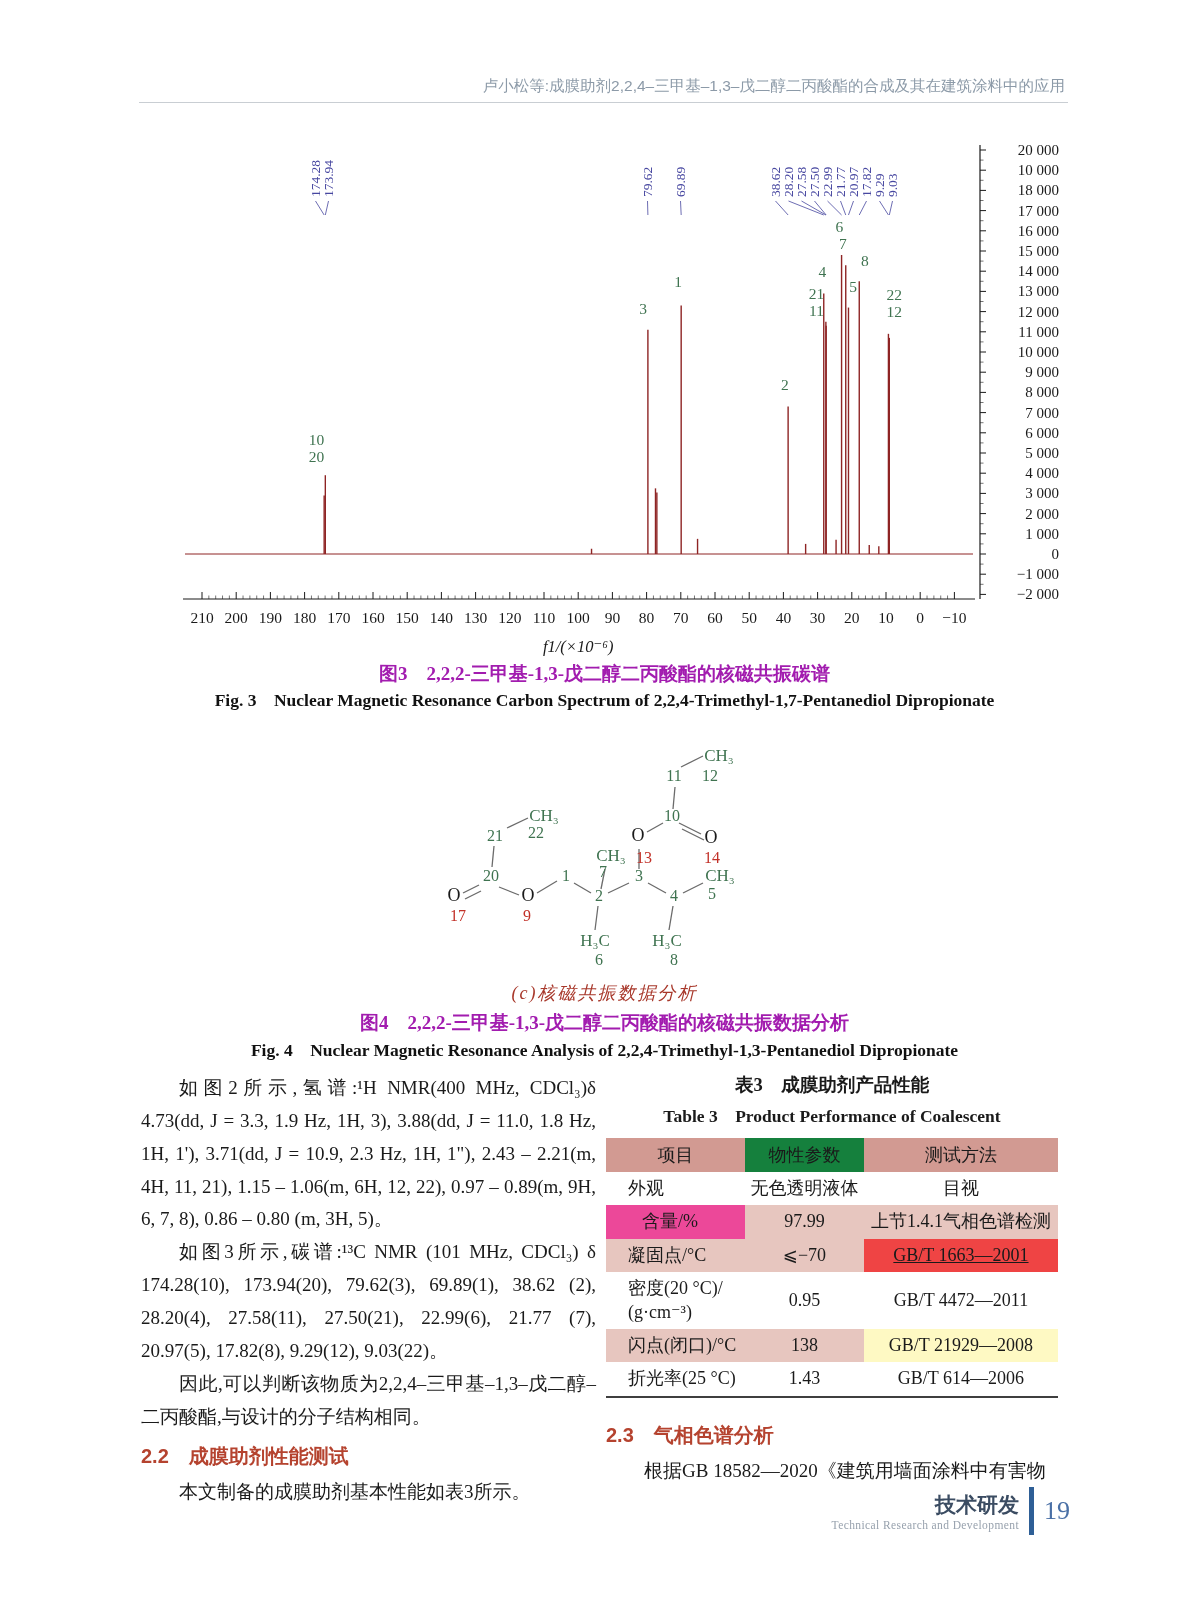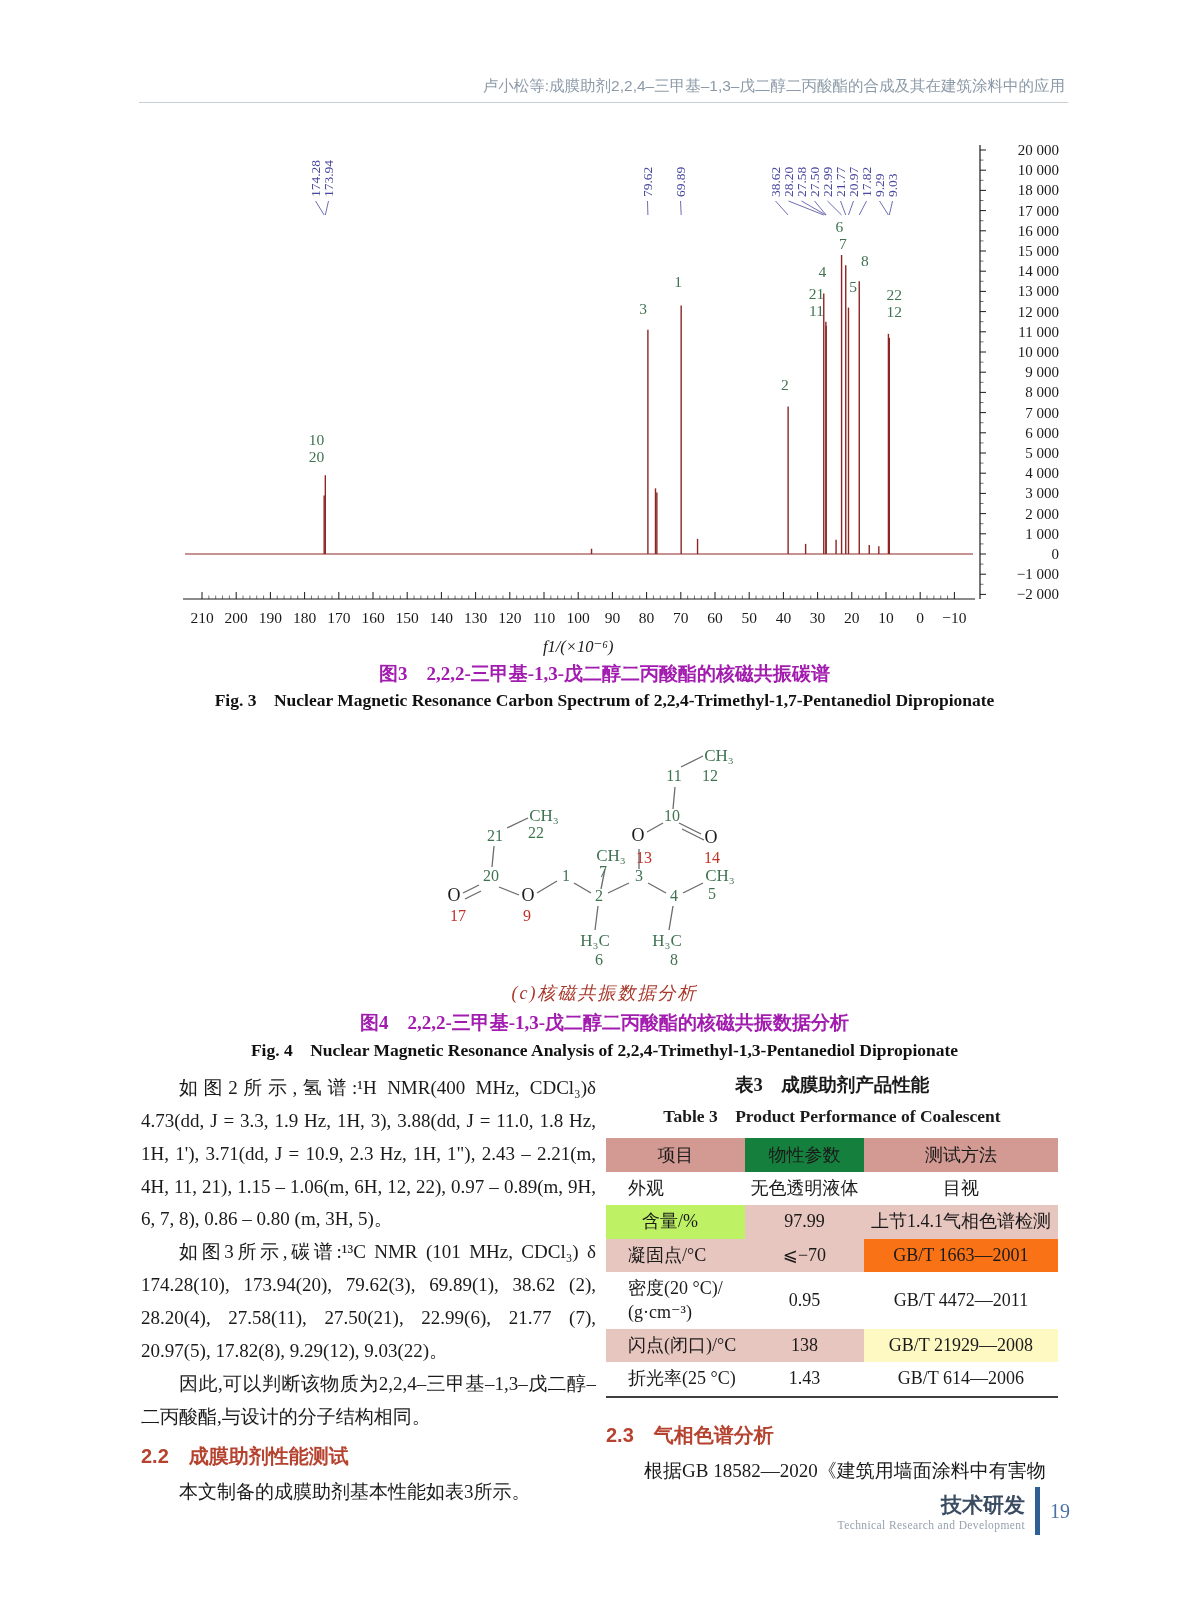--- a/index.html
+++ b/index.html
@@ -25,21 +25,21 @@
   .tcap.en{font-size:17.5px;margin-bottom:10px;}
   table.perf{border-collapse:collapse;width:452px;font-size:18px;border-bottom:2px solid #3f3f3f;}
   table.perf th{font-weight:normal;padding:5px 3px;}
   table.perf td{padding:5px 3px;text-align:center;white-space:pre-line;line-height:1.3;}
   table.perf td:first-child{text-align:left;padding-left:22px;}
   .footer{position:absolute;top:1487px;right:128px;display:flex;align-items:center;gap:10px;}
   .f-txt{text-align:right;}
   .f-cn{font-family:"Liberation Sans","DejaVu Sans",sans-serif;font-weight:bold;font-size:21px;color:#3b4c62;}
   .f-en{font-size:11.5px;color:#97a1ad;letter-spacing:.4px;}
   .f-bar{width:5px;height:48px;background:#2e5f96;}
-  .f-num{font-size:20px;color:#4a70a6;}
+  .f-num{font-size:26px;color:#4a70a6;}
 </style>
 </head>
 <body>
 
 <div class="page">
 
   <div class="running-head">卢小松等:成膜助剂2,2,4–三甲基–1,3–戊二醇二丙酸酯的合成及其在建筑涂料中的应用</div>
   <div class="head-rule"></div>
 
   <div class="nmr-wrap">
@@ -411,28 +411,28 @@
             <th style="background: rgb(210, 154, 146);">测试方法</th>
           </tr>
         </thead>
         <tbody>
           <tr>
             <td>外观</td>
             <td>无色透明液体</td>
             <td>目视</td>
           </tr>
           <tr>
-            <td style="background: #bef264; padding-left: 36px;">含量/%</td>
+            <td style="background: #ec4899; padding-left: 36px;">含量/%</td>
             <td style="background: rgb(231, 198, 191);">97.99</td>
             <td style="background: rgb(231, 198, 191);">上节1.4.1气相色谱检测</td>
           </tr>
           <tr>
             <td style="background: rgb(231, 198, 191);">凝固点/°C</td>
             <td style="background: rgb(231, 198, 191);">⩽−70</td>
-            <td style="background: #f97316;">GB/T 1663—2001</td>
+            <td style="background: #ef4444; text-decoration: underline;">GB/T 1663—2001</td>
           </tr>
           <tr>
             <td>密度(20 °C)/
 (g·cm⁻³)</td>
             <td>0.95</td>
             <td>GB/T 4472—2011</td>
           </tr>
           <tr>
             <td style="background: rgb(231, 198, 191);">闪点(闭口)/°C</td>
             <td style="background: rgb(231, 198, 191);">138</td>

